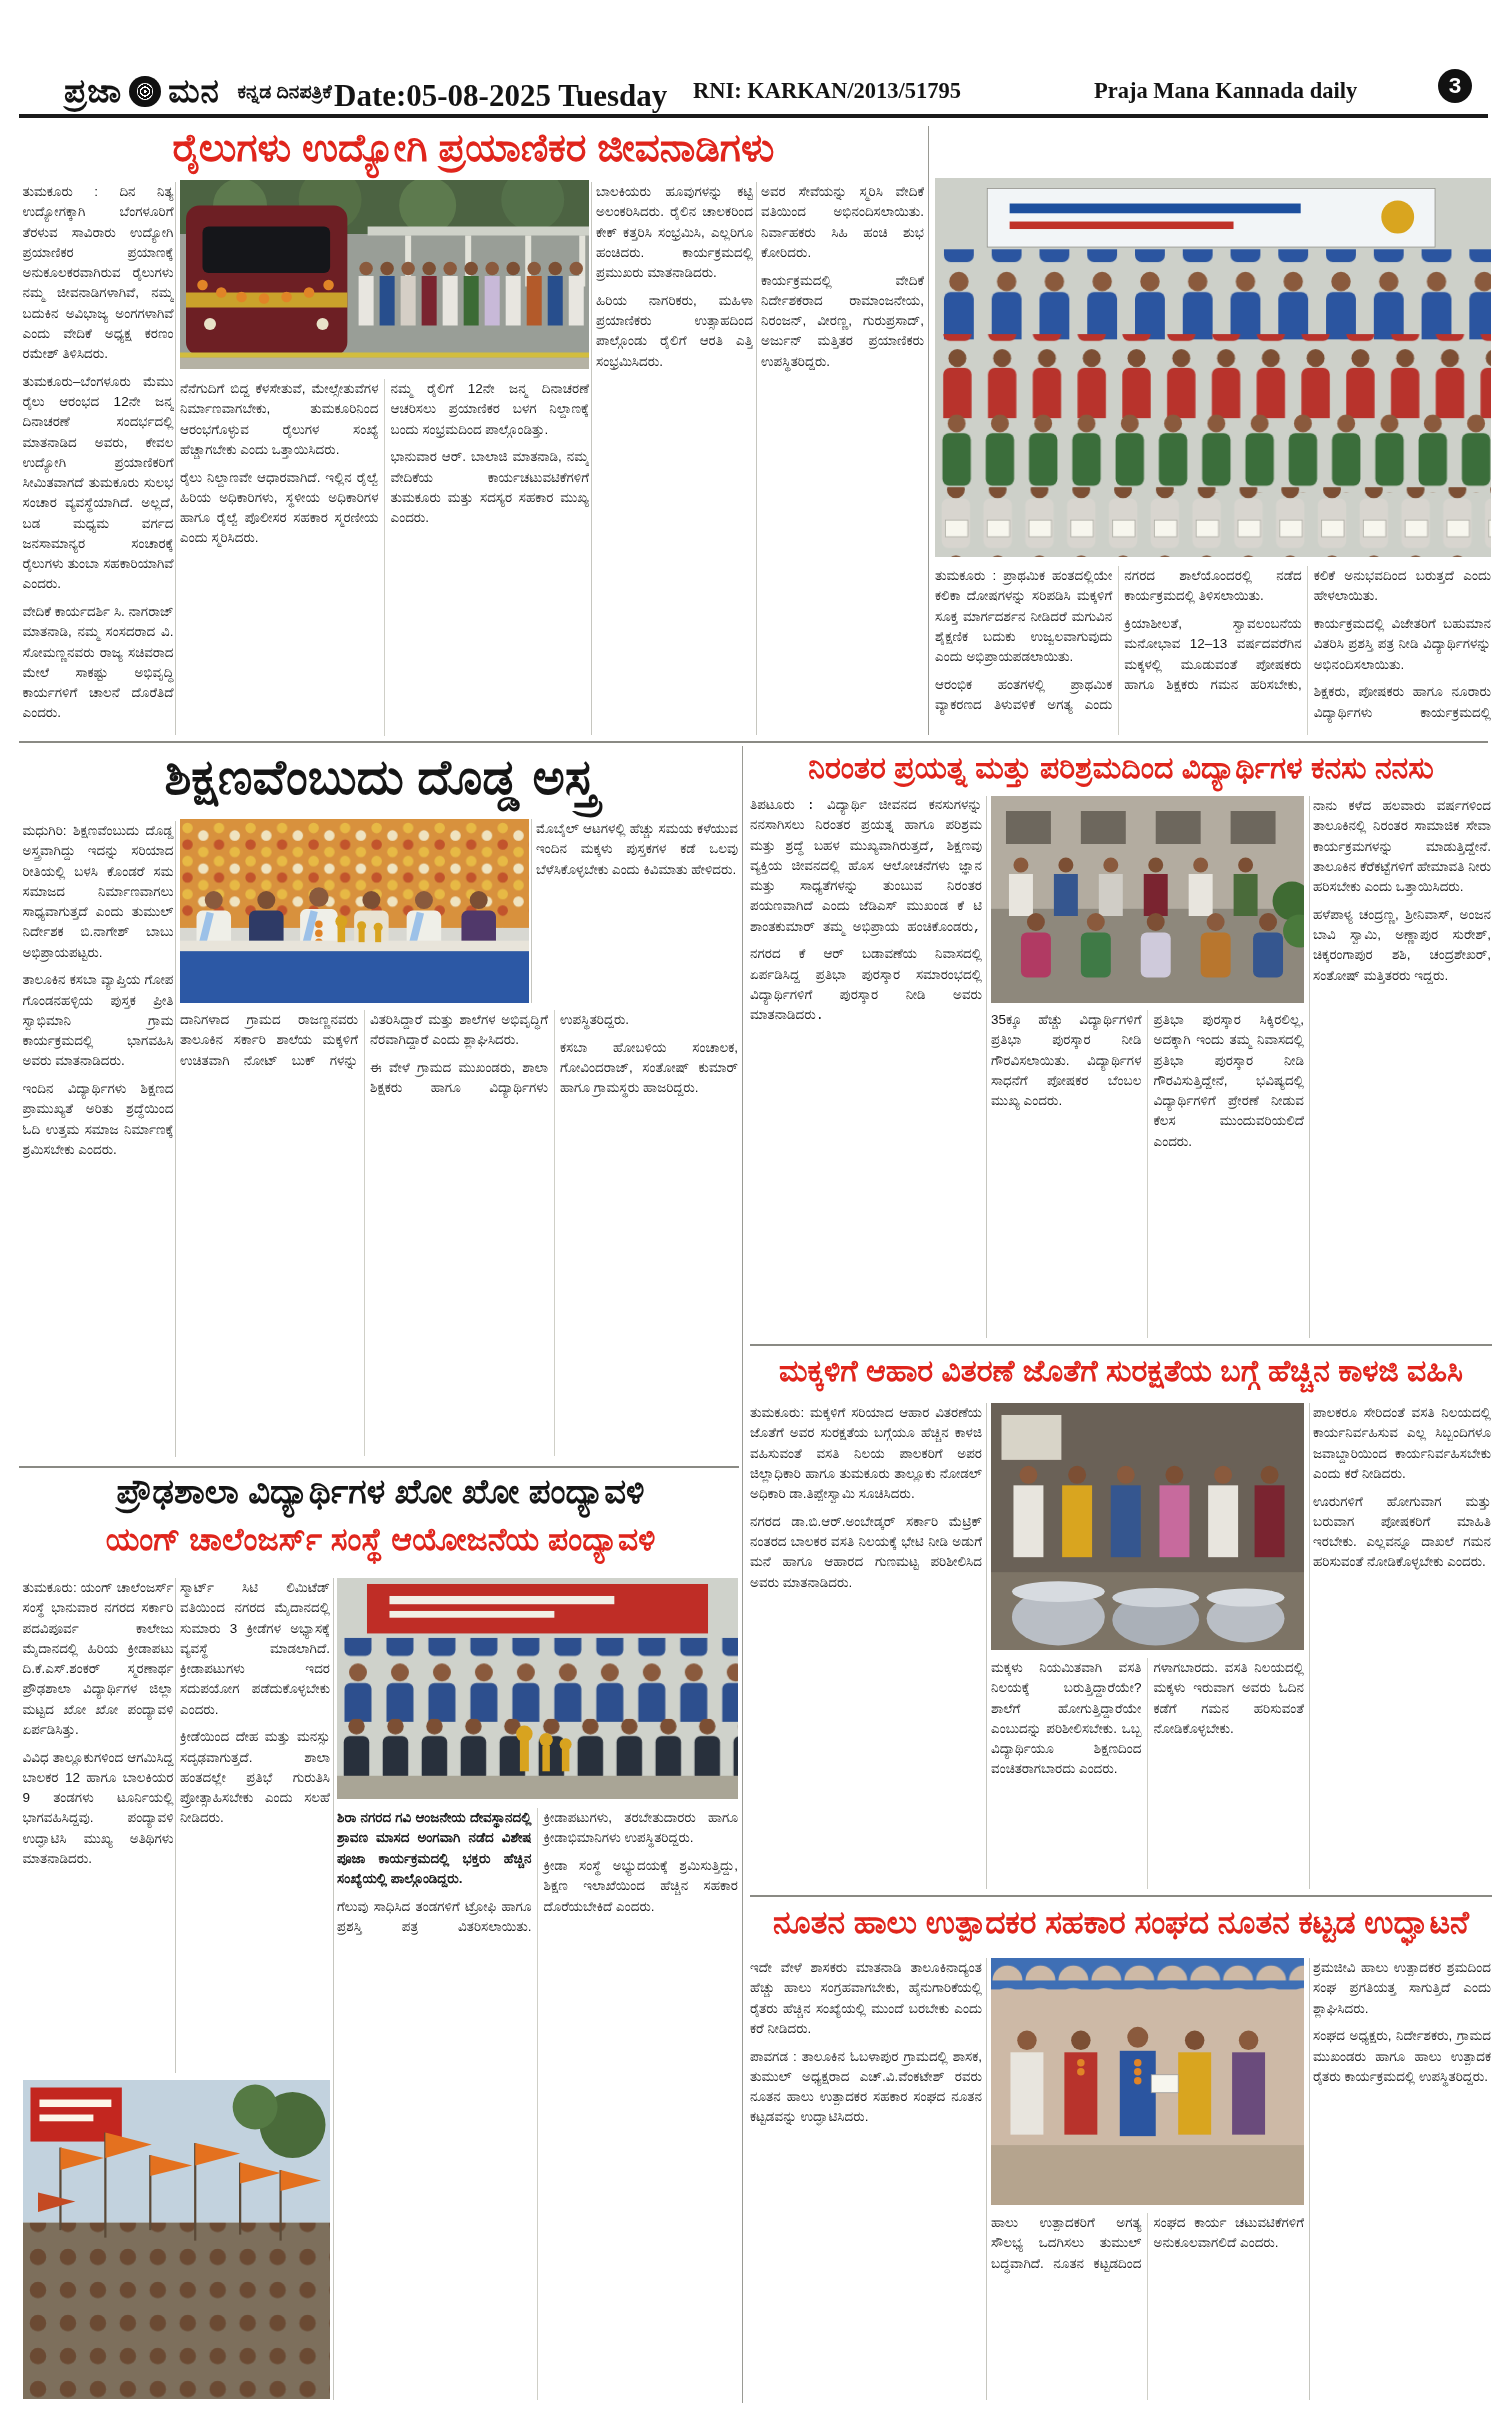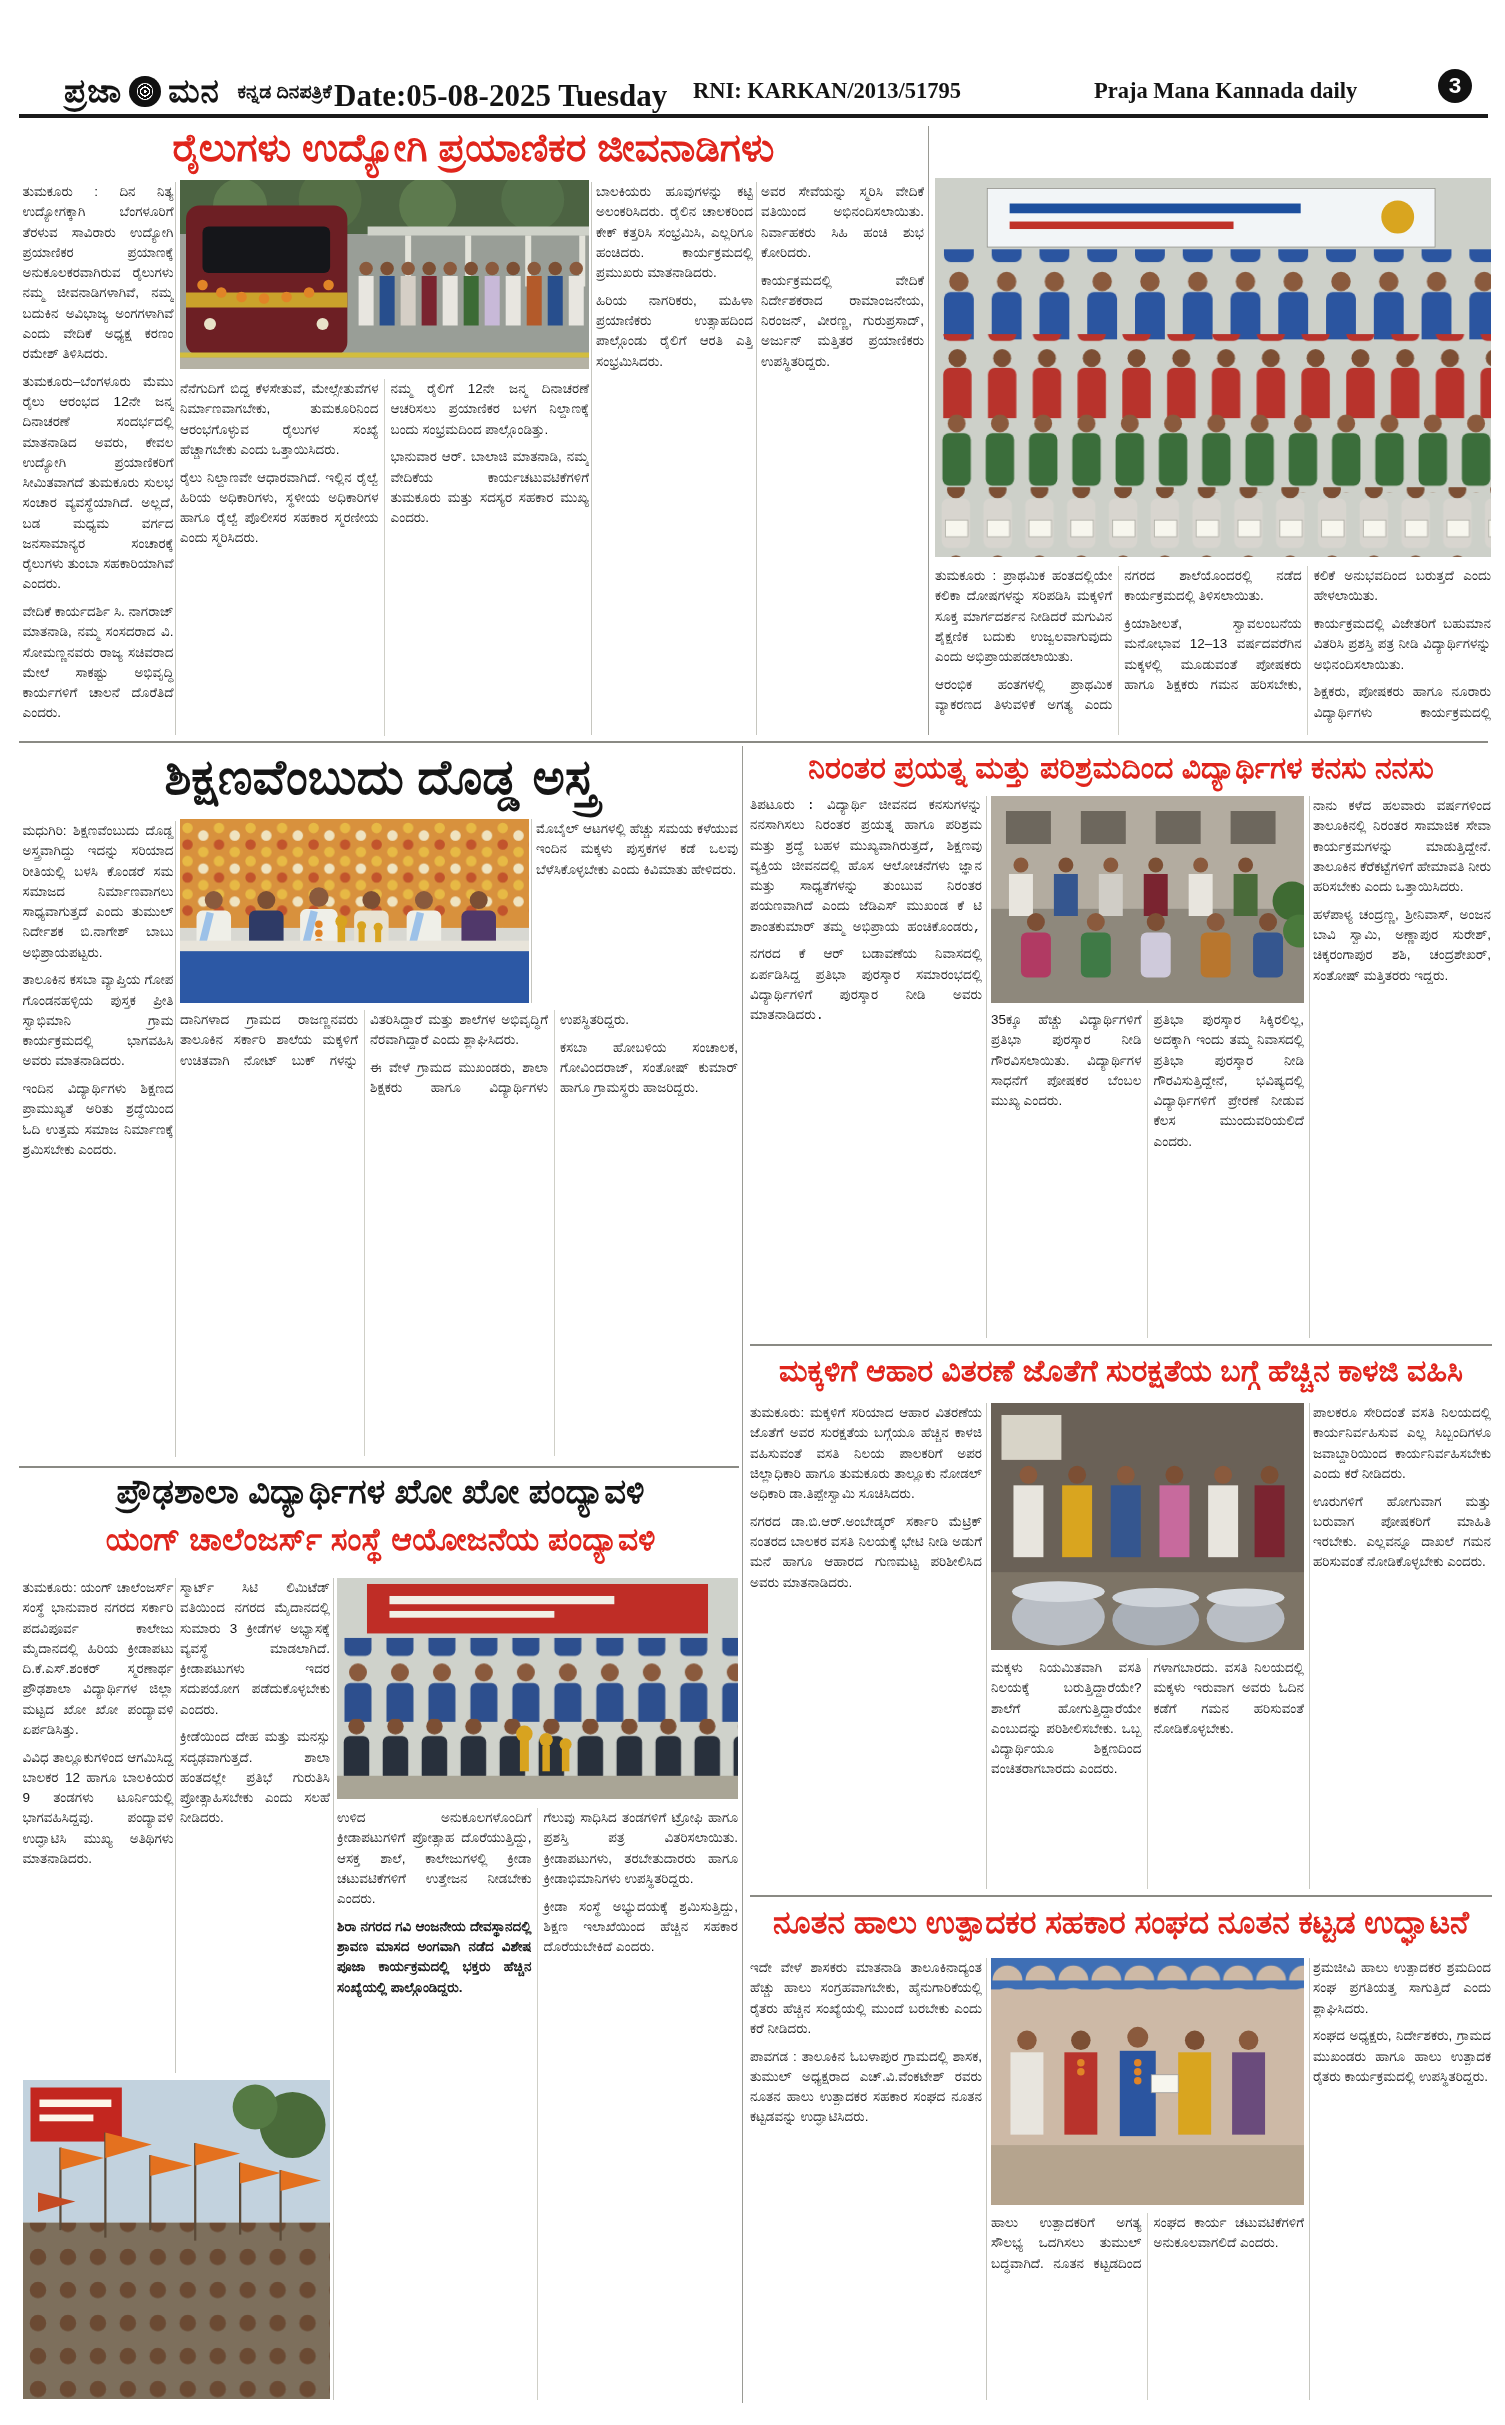--- a/index.html
+++ b/index.html
@@ -450,21 +450,20 @@
           <circle cx="250" cy="208" r="11"></circle>
         <rect x="274" y="224" width="10" height="34"></rect>
           <circle cx="279" cy="216" r="9"></circle>
         <rect x="300" y="228" width="10" height="30"></rect>
           <circle cx="305" cy="222" r="8"></circle>
       </g>
     </svg>
   </div>
 
   <div class="abs body-col cols2" style="left:337px;top:1808px;width:401px;height:592px;">
-    <p>ಉಳಿದ ಅನುಕೂಲಗಳೊಂದಿಗೆ ಕ್ರೀಡಾಪಟುಗಳಿಗೆ ಪ್ರೋತ್ಸಾಹ ದೊರೆಯುತ್ತಿದ್ದು, ಆಸಕ್ತ ಶಾಲೆ, ಕಾಲೇಜುಗಳಲ್ಲಿ ಕ್ರೀಡಾ ಚಟುವಟಿಕೆಗಳಿಗೆ ಉತ್ತೇಜನ ನೀಡಬೇಕು ಎಂದರು.</p>
     <p class="bold-brief">ಶಿರಾ ನಗರದ ಗವಿ ಆಂಜನೇಯ ದೇವಸ್ಥಾನದಲ್ಲಿ ಶ್ರಾವಣ ಮಾಸದ ಅಂಗವಾಗಿ ನಡೆದ ವಿಶೇಷ ಪೂಜಾ ಕಾರ್ಯಕ್ರಮದಲ್ಲಿ ಭಕ್ತರು ಹೆಚ್ಚಿನ ಸಂಖ್ಯೆಯಲ್ಲಿ ಪಾಲ್ಗೊಂಡಿದ್ದರು.</p>
     <p>ಗೆಲುವು ಸಾಧಿಸಿದ ತಂಡಗಳಿಗೆ ಟ್ರೋಫಿ ಹಾಗೂ ಪ್ರಶಸ್ತಿ ಪತ್ರ ವಿತರಿಸಲಾಯಿತು. ಕ್ರೀಡಾಪಟುಗಳು, ತರಬೇತುದಾರರು ಹಾಗೂ ಕ್ರೀಡಾಭಿಮಾನಿಗಳು ಉಪಸ್ಥಿತರಿದ್ದರು.</p>
     <p>ಕ್ರೀಡಾ ಸಂಸ್ಥೆ ಅಭ್ಯುದಯಕ್ಕೆ ಶ್ರಮಿಸುತ್ತಿದ್ದು, ಶಿಕ್ಷಣ ಇಲಾಖೆಯಿಂದ ಹೆಚ್ಚಿನ ಸಹಕಾರ ದೊರೆಯಬೇಕಿದೆ ಎಂದರು.</p>
   </div>
 
   <div class="photo" style="left:22.5px;top:2080px;width:307px;height:319px;">
     <svg viewBox="0 0 410 425" preserveAspectRatio="none">
       <defs>
         <pattern id="crowd" width="40" height="44" patternUnits="userSpaceOnUse">
           <rect width="40" height="44" fill="#7d6f5c"></rect>

